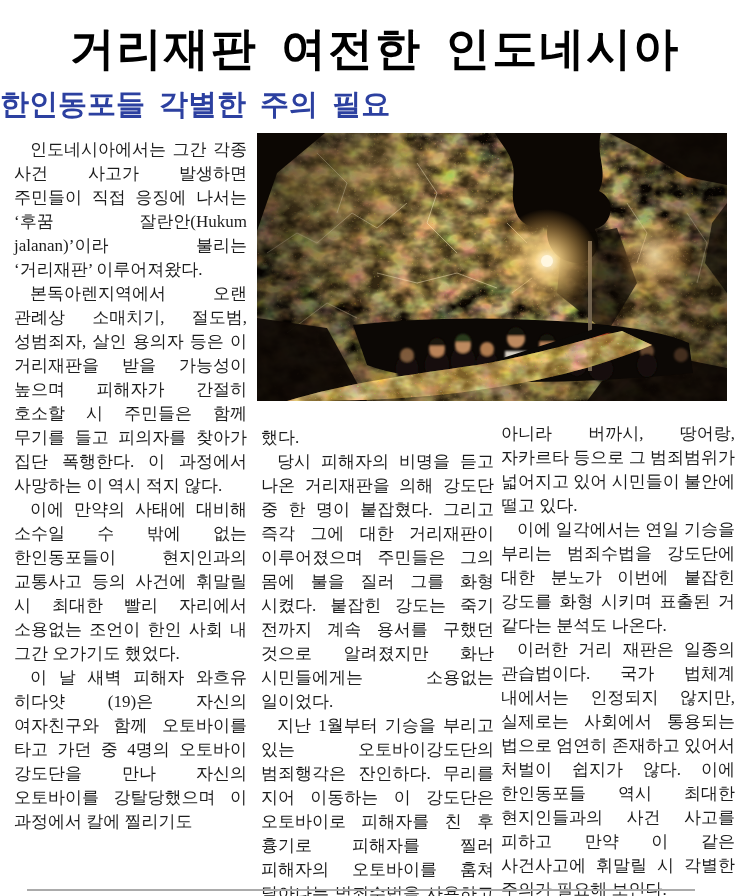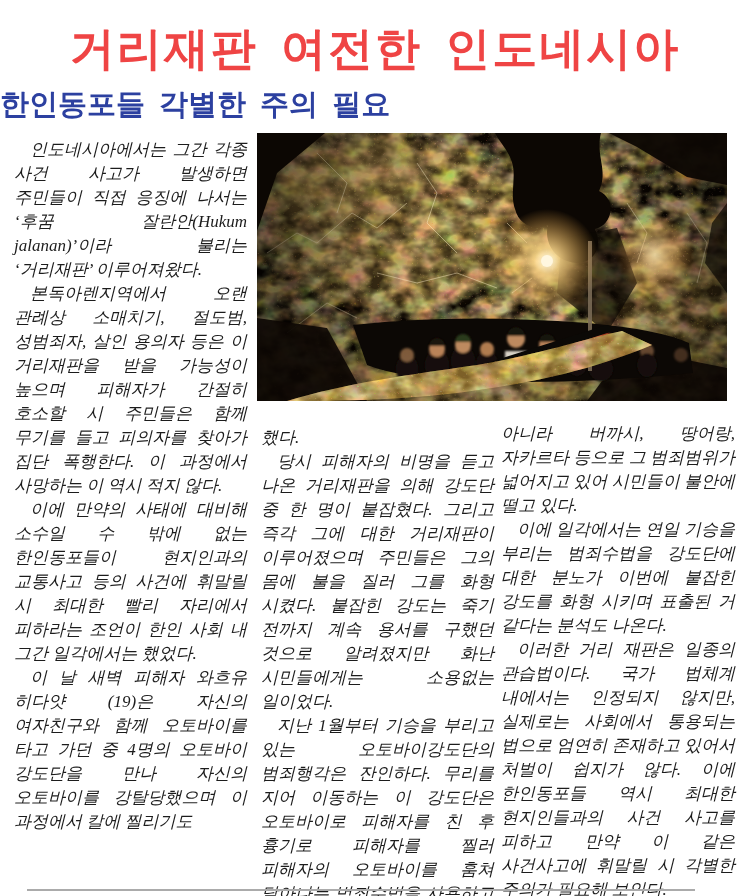--- a/index.html
+++ b/index.html
@@ -3,30 +3,30 @@
 <meta charset="utf-8">
 <style>
   html,body{margin:0;padding:0;background:#ffffff;}
   #page{
     position:relative;width:750px;height:896px;background:#ffffff;
     font-family:"Liberation Serif","DejaVu Serif",serif;overflow:hidden;
   }
   .title{
     position:absolute;left:0;top:16px;width:750px;height:66px;
     text-align:center;font-size:45px;line-height:66px;font-weight:700;
-    color:#ef4444;letter-spacing:2px;word-spacing:10px;
+    color:#000000;letter-spacing:2px;word-spacing:10px;
   }
   .subtitle{
     position:absolute;left:0;top:84px;width:750px;height:40px;
     text-align:left;font-family:"Liberation Sans","DejaVu Sans",sans-serif;
     font-size:29px;line-height:40px;font-weight:700;color:#2c40a0;word-spacing:6px;
   }
   .col{
     position:absolute;color:#1c1c1c;font-size:17px;line-height:24px;
-    text-align:justify;word-break:keep-all;font-style:italic;
+    text-align:justify;word-break:keep-all;
   }
   .col p{margin:0;padding:0;}
   .col p.ind{text-indent:16px;}
   #col1{left:14px;top:138px;width:233px;height:750px;}
   #col2{left:261px;top:426px;width:233px;height:462px;}
   #col3{left:501px;top:422px;width:234px;height:462px;}
   #photo{
     position:absolute;left:257px;top:133px;width:470px;height:268px;
     background:#0b0602;overflow:hidden;
   }
@@ -162,21 +162,21 @@
 
       <circle cx="290" cy="128" r="52" fill="url(#glow1)"></circle>
       <circle cx="290" cy="128" r="6" fill="#fff7e0"></circle>
       <circle cx="398" cy="122" r="40" fill="url(#glow2)"></circle>
     </svg>
   </div>
 
   <div class="col" id="col1">
     <p class="ind">인도네시아에서는 그간 각종 사건 사고가 발생하면 주민들이 직접 응징에 나서는 ‘후꿈 잘란안(Hukum jalanan)’이라 불리는 ‘거리재판’ 이루어져왔다.</p>
     <p class="ind">본독아렌지역에서 오랜 관례상 소매치기, 절도범, 성범죄자, 살인 용의자 등은 이 거리재판을 받을 가능성이 높으며 피해자가 간절히 호소할 시 주민들은 함께 무기를 들고 피의자를 찾아가 집단 폭행한다. 이 과정에서 사망하는 이 역시 적지 않다.</p>
-    <p class="ind">이에 만약의 사태에 대비해 소수일 수 밖에 없는 한인동포들이 현지인과의 교통사고 등의 사건에 휘말릴 시 최대한 빨리 자리에서 피하라는 조언이 한인 사회 내 그간 일각에서는 했었다.</p>
+    <p class="ind">이에 만약의 사태에 대비해 소수일 수 밖에 없는 한인동포들이 현지인과의 교통사고 등의 사건에 휘말릴 시 최대한 빨리 자리에서 소용없는 조언이 한인 사회 내 그간 오가기도 했었다.</p>
     <p class="ind">이 날 새벽 피해자 와흐유 히다얏 (19)은 자신의 여자친구와 함께 오토바이를 타고 가던 중 4명의 오토바이 강도단을 만나 자신의 오토바이를 강탈당했으며 이 과정에서 칼에 찔리기도</p>
   </div>
 
   <div class="col" id="col2">
     <p>했다.</p>
     <p class="ind">당시 피해자의 비명을 듣고 나온 거리재판을 의해 강도단 중 한 명이 붙잡혔다. 그리고 즉각 그에 대한 거리재판이 이루어졌으며 주민들은 그의 몸에 불을 질러 그를 화형 시켰다. 붙잡힌 강도는 죽기 전까지 계속 용서를 구했던 것으로 알려졌지만 화난 시민들에게는 소용없는 일이었다.</p>
     <p class="ind">지난 1월부터 기승을 부리고 있는 오토바이강도단의 범죄행각은 잔인하다. 무리를 지어 이동하는 이 강도단은 오토바이로 피해자를 친 후 흉기로 피해자를 찔러 피해자의 오토바이를 훔쳐 달아나는 범죄수법을 사용하고 있다. 또한 데뽁 뿐만</p>
   </div>
 
   <div class="col" id="col3">

